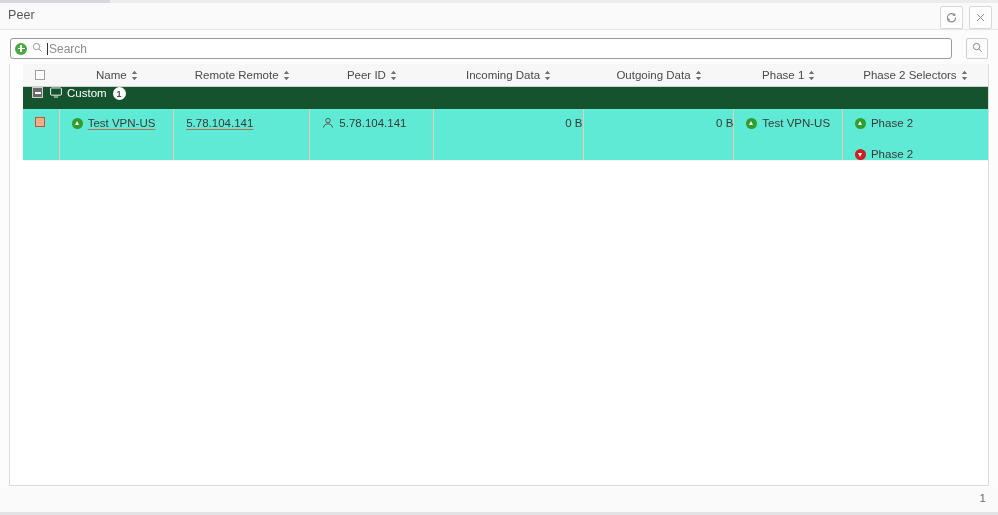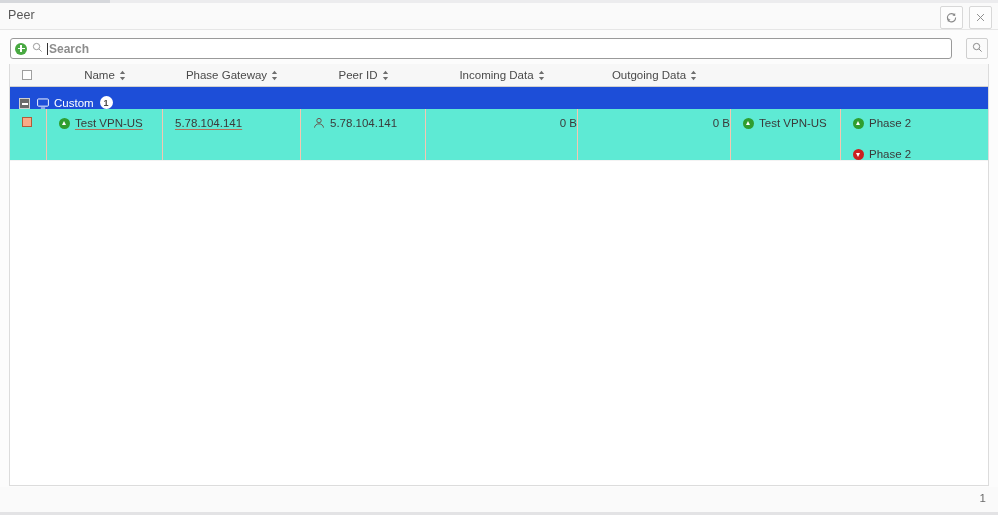--- a/index.html
+++ b/index.html
@@ -110,21 +110,20 @@
   .search-caret {
     width: 1px; height: 12px;
     background: #333;
     margin-left: 4px;
     flex: 0 0 auto;
   }
   .search-ph {
     margin-left: 1px;
     color: #8d8d8d;
     font-size: 12px;
-    font-weight: bold;
   }
   .search-go {
     position: absolute;
     right: 0; top: 0;
     width: 22px; height: 21px;
     border: 1px solid #cfcfcf;
     background: #fbfbfb;
     border-radius: 2px;
     box-sizing: border-box;
     display: flex;
@@ -136,20 +135,21 @@
   
   .panel {
     position: absolute;
     left: 9px; top: 64px;
     width: 980px;
     height: 422px;
     background: #ffffff;
     border: 1px solid #dcdcdc;
     border-top: none;
     box-sizing: border-box;
+    padding-left: 13px;
   }
 
   .thead {
     display: flex;
     height: 22px;
     background: #f7f7f7;
     border-bottom: 1px solid #d0d0d0;
     align-items: center;
   }
   .th {
@@ -173,23 +173,23 @@
     width: 10px; height: 10px;
     border: 1px solid #9f9f9f;
     background: #ffffff;
     box-sizing: border-box;
     cursor: pointer;
   }
 
   
   .group-row {
     display: flex;
-    align-items: flex-end;
+    align-items: flex-start;
     height: 22px;
-    background: #1d4ed8;
+    background: #14532d;
     color: #ffffff;
     padding-left: 9px;
     box-sizing: border-box;
   }
   .collapse-box {
     width: 11px; height: 11px;
     border: 1px solid #cfcfcf;
     background: #6a6a6a;
     position: relative;
     box-sizing: border-box;
@@ -366,21 +366,21 @@
         <span>Name</span>
         <span class="sortglyph">
           <svg width="7" height="11" viewBox="0 0 8 12">
             <path d="M4 0.6 L7 4.4 L1 4.4 Z" fill="#6e6e6e"></path>
             <path d="M4 11.4 L1 7.6 L7 7.6 Z" fill="#6e6e6e"></path>
           </svg>
         </span>
       </div>
 
       <div class="th" style="width:138px;">
-        <span>Phase Gateway</span>
+        <span>Remote Remote</span>
         <span class="sortglyph">
           <svg width="7" height="11" viewBox="0 0 8 12">
             <path d="M4 0.6 L7 4.4 L1 4.4 Z" fill="#6e6e6e"></path>
             <path d="M4 11.4 L1 7.6 L7 7.6 Z" fill="#6e6e6e"></path>
           </svg>
         </span>
       </div>
 
       <div class="th" style="width:125px;">
         <span>Peer ID</span>
@@ -405,21 +405,39 @@
       <div class="th" style="width:153px;">
         <span>Outgoing Data</span>
         <span class="sortglyph">
           <svg width="7" height="11" viewBox="0 0 8 12">
             <path d="M4 0.6 L7 4.4 L1 4.4 Z" fill="#6e6e6e"></path>
             <path d="M4 11.4 L1 7.6 L7 7.6 Z" fill="#6e6e6e"></path>
           </svg>
         </span>
       </div>
 
-
+      <div class="th" style="width:110px;">
+        <span>Phase 1</span>
+        <span class="sortglyph">
+          <svg width="7" height="11" viewBox="0 0 8 12">
+            <path d="M4 0.6 L7 4.4 L1 4.4 Z" fill="#6e6e6e"></path>
+            <path d="M4 11.4 L1 7.6 L7 7.6 Z" fill="#6e6e6e"></path>
+          </svg>
+        </span>
+      </div>
+
+      <div class="th" style="width:147px;">
+        <span>Phase 2 Selectors</span>
+        <span class="sortglyph">
+          <svg width="7" height="11" viewBox="0 0 8 12">
+            <path d="M4 0.6 L7 4.4 L1 4.4 Z" fill="#6e6e6e"></path>
+            <path d="M4 11.4 L1 7.6 L7 7.6 Z" fill="#6e6e6e"></path>
+          </svg>
+        </span>
+      </div>
     </div>
 
     <div class="group-row">
       <span class="collapse-box"></span>
       <span style="margin-left:7px;display:flex;align-items:center;">
         <svg width="12" height="11" viewBox="0 0 14 12">
           <rect x="0.7" y="0.7" width="12.6" height="8.4" rx="1" fill="none" stroke="#ffffff" stroke-width="1.1"></rect>
           <line x1="4.5" y1="11.3" x2="9.5" y2="11.3" stroke="#ffffff" stroke-width="1.1"></line>
         </svg>
       </span>

